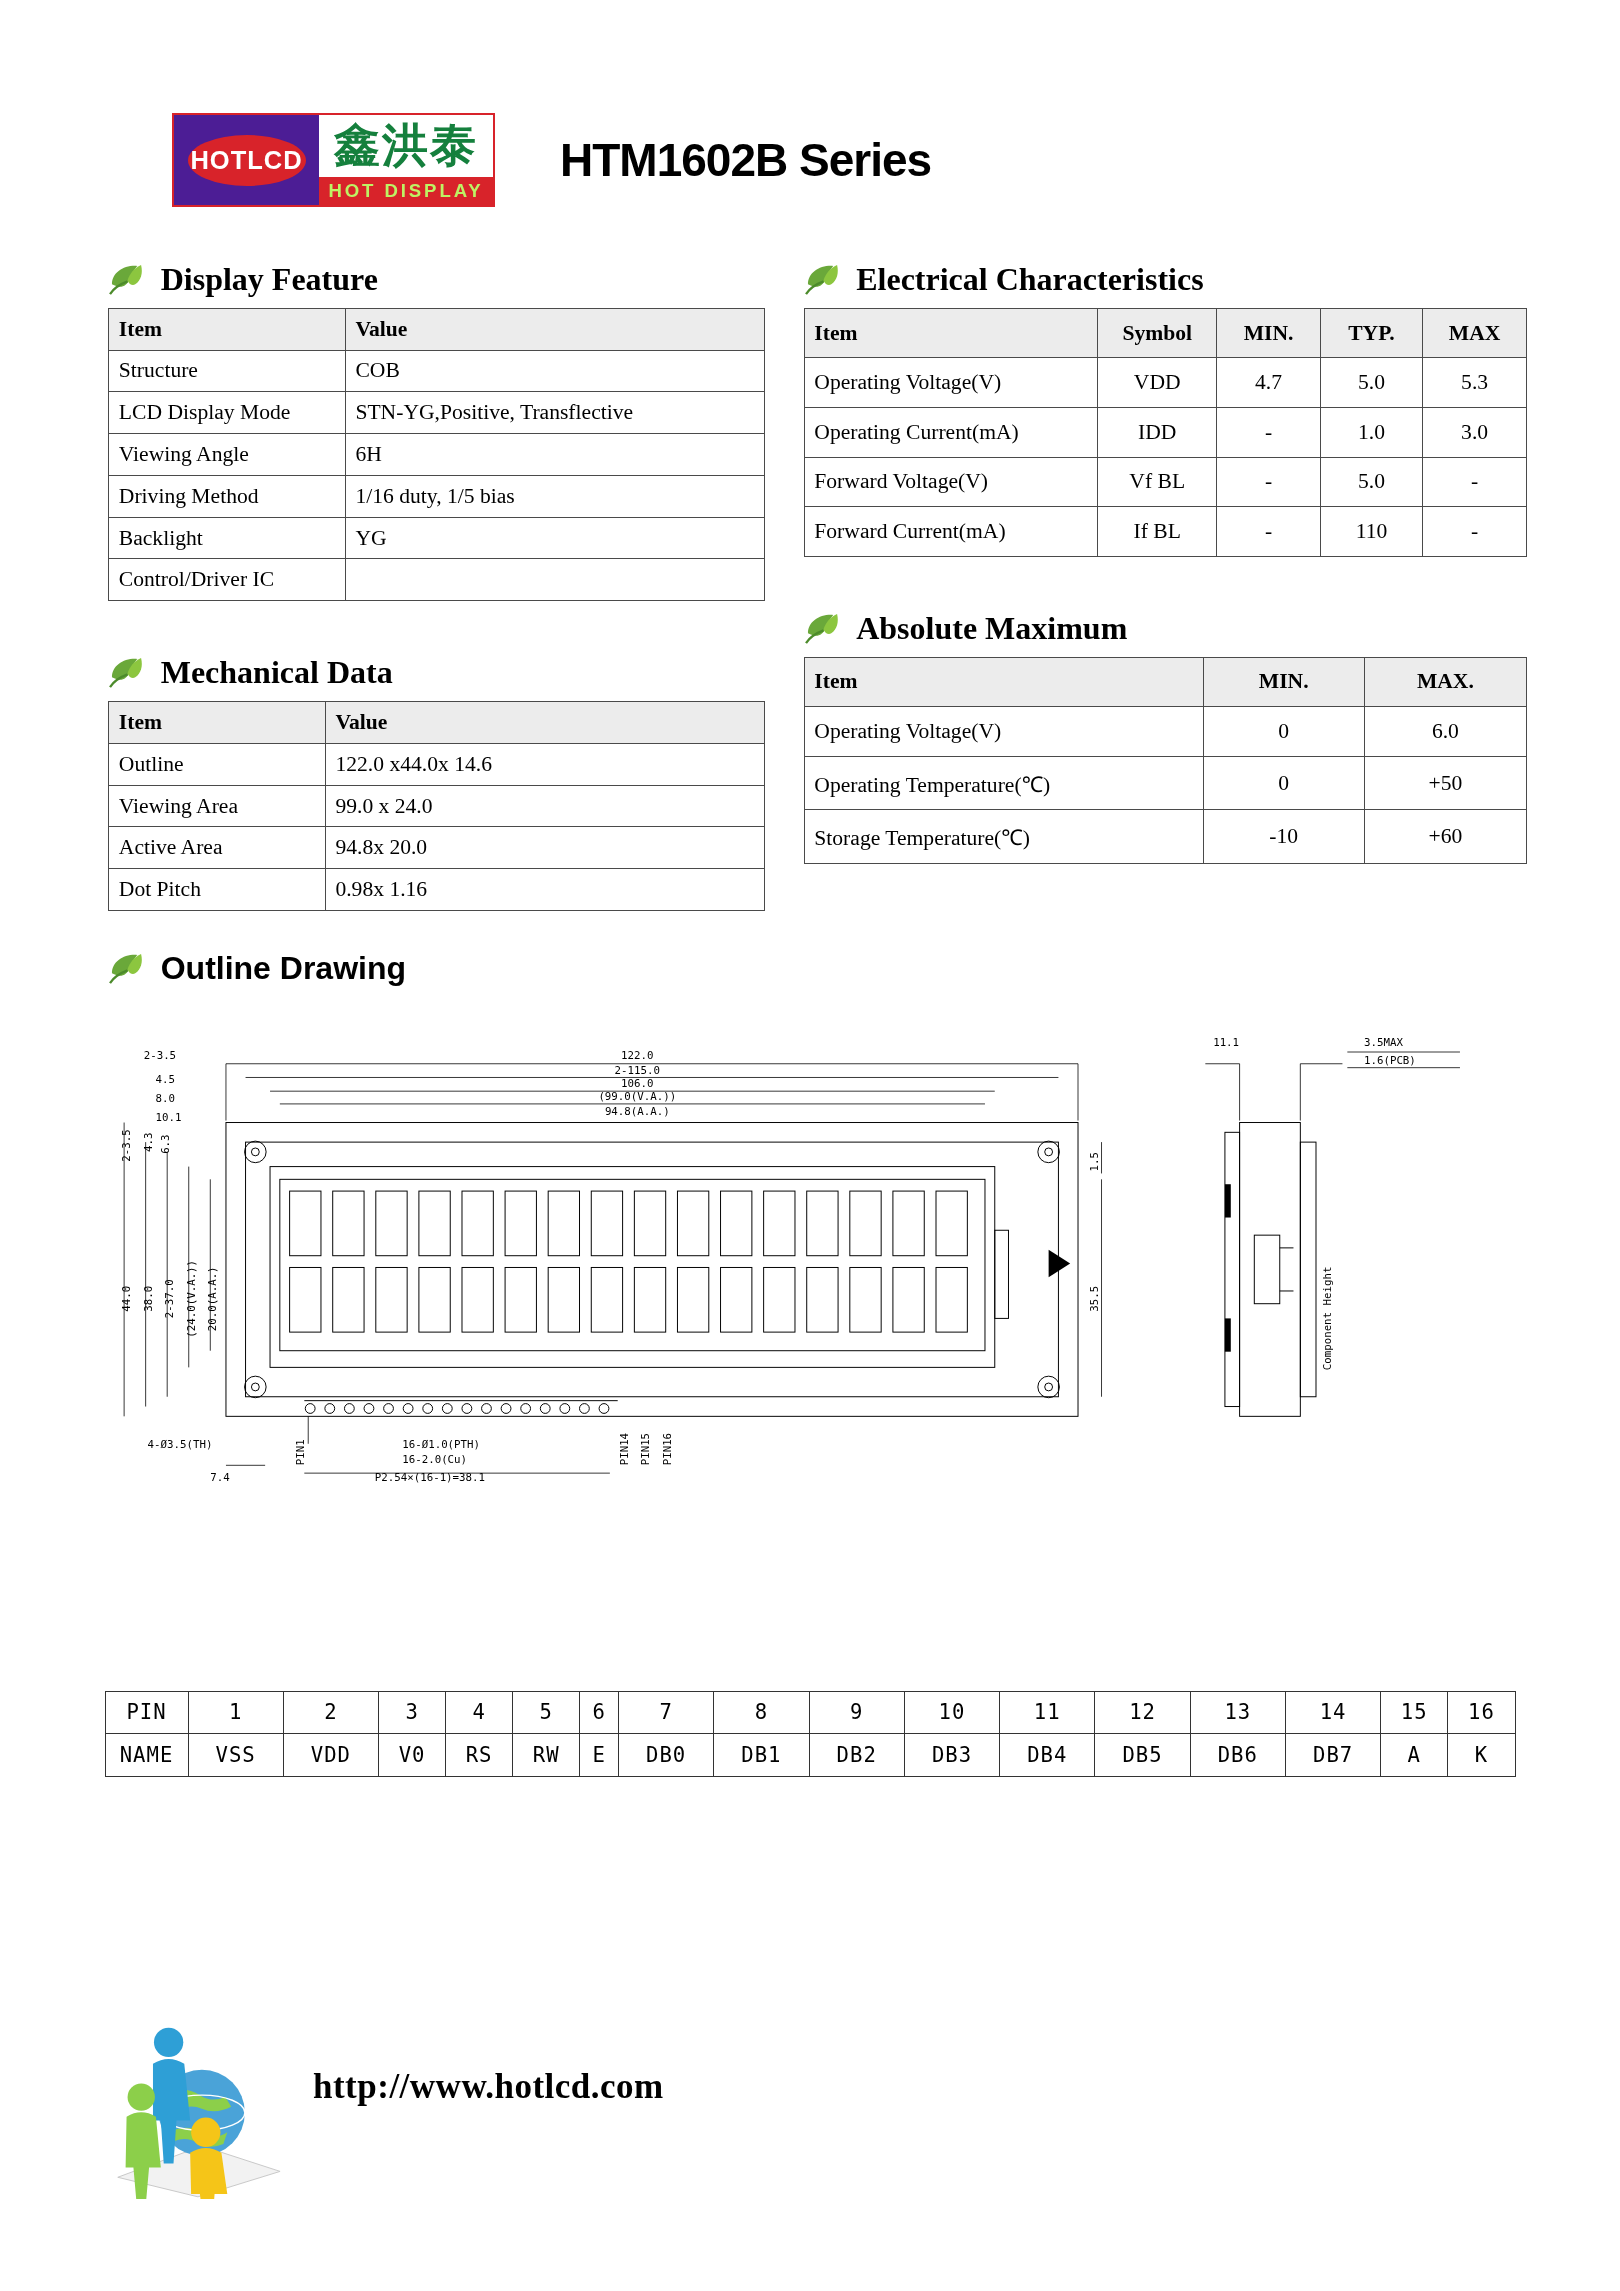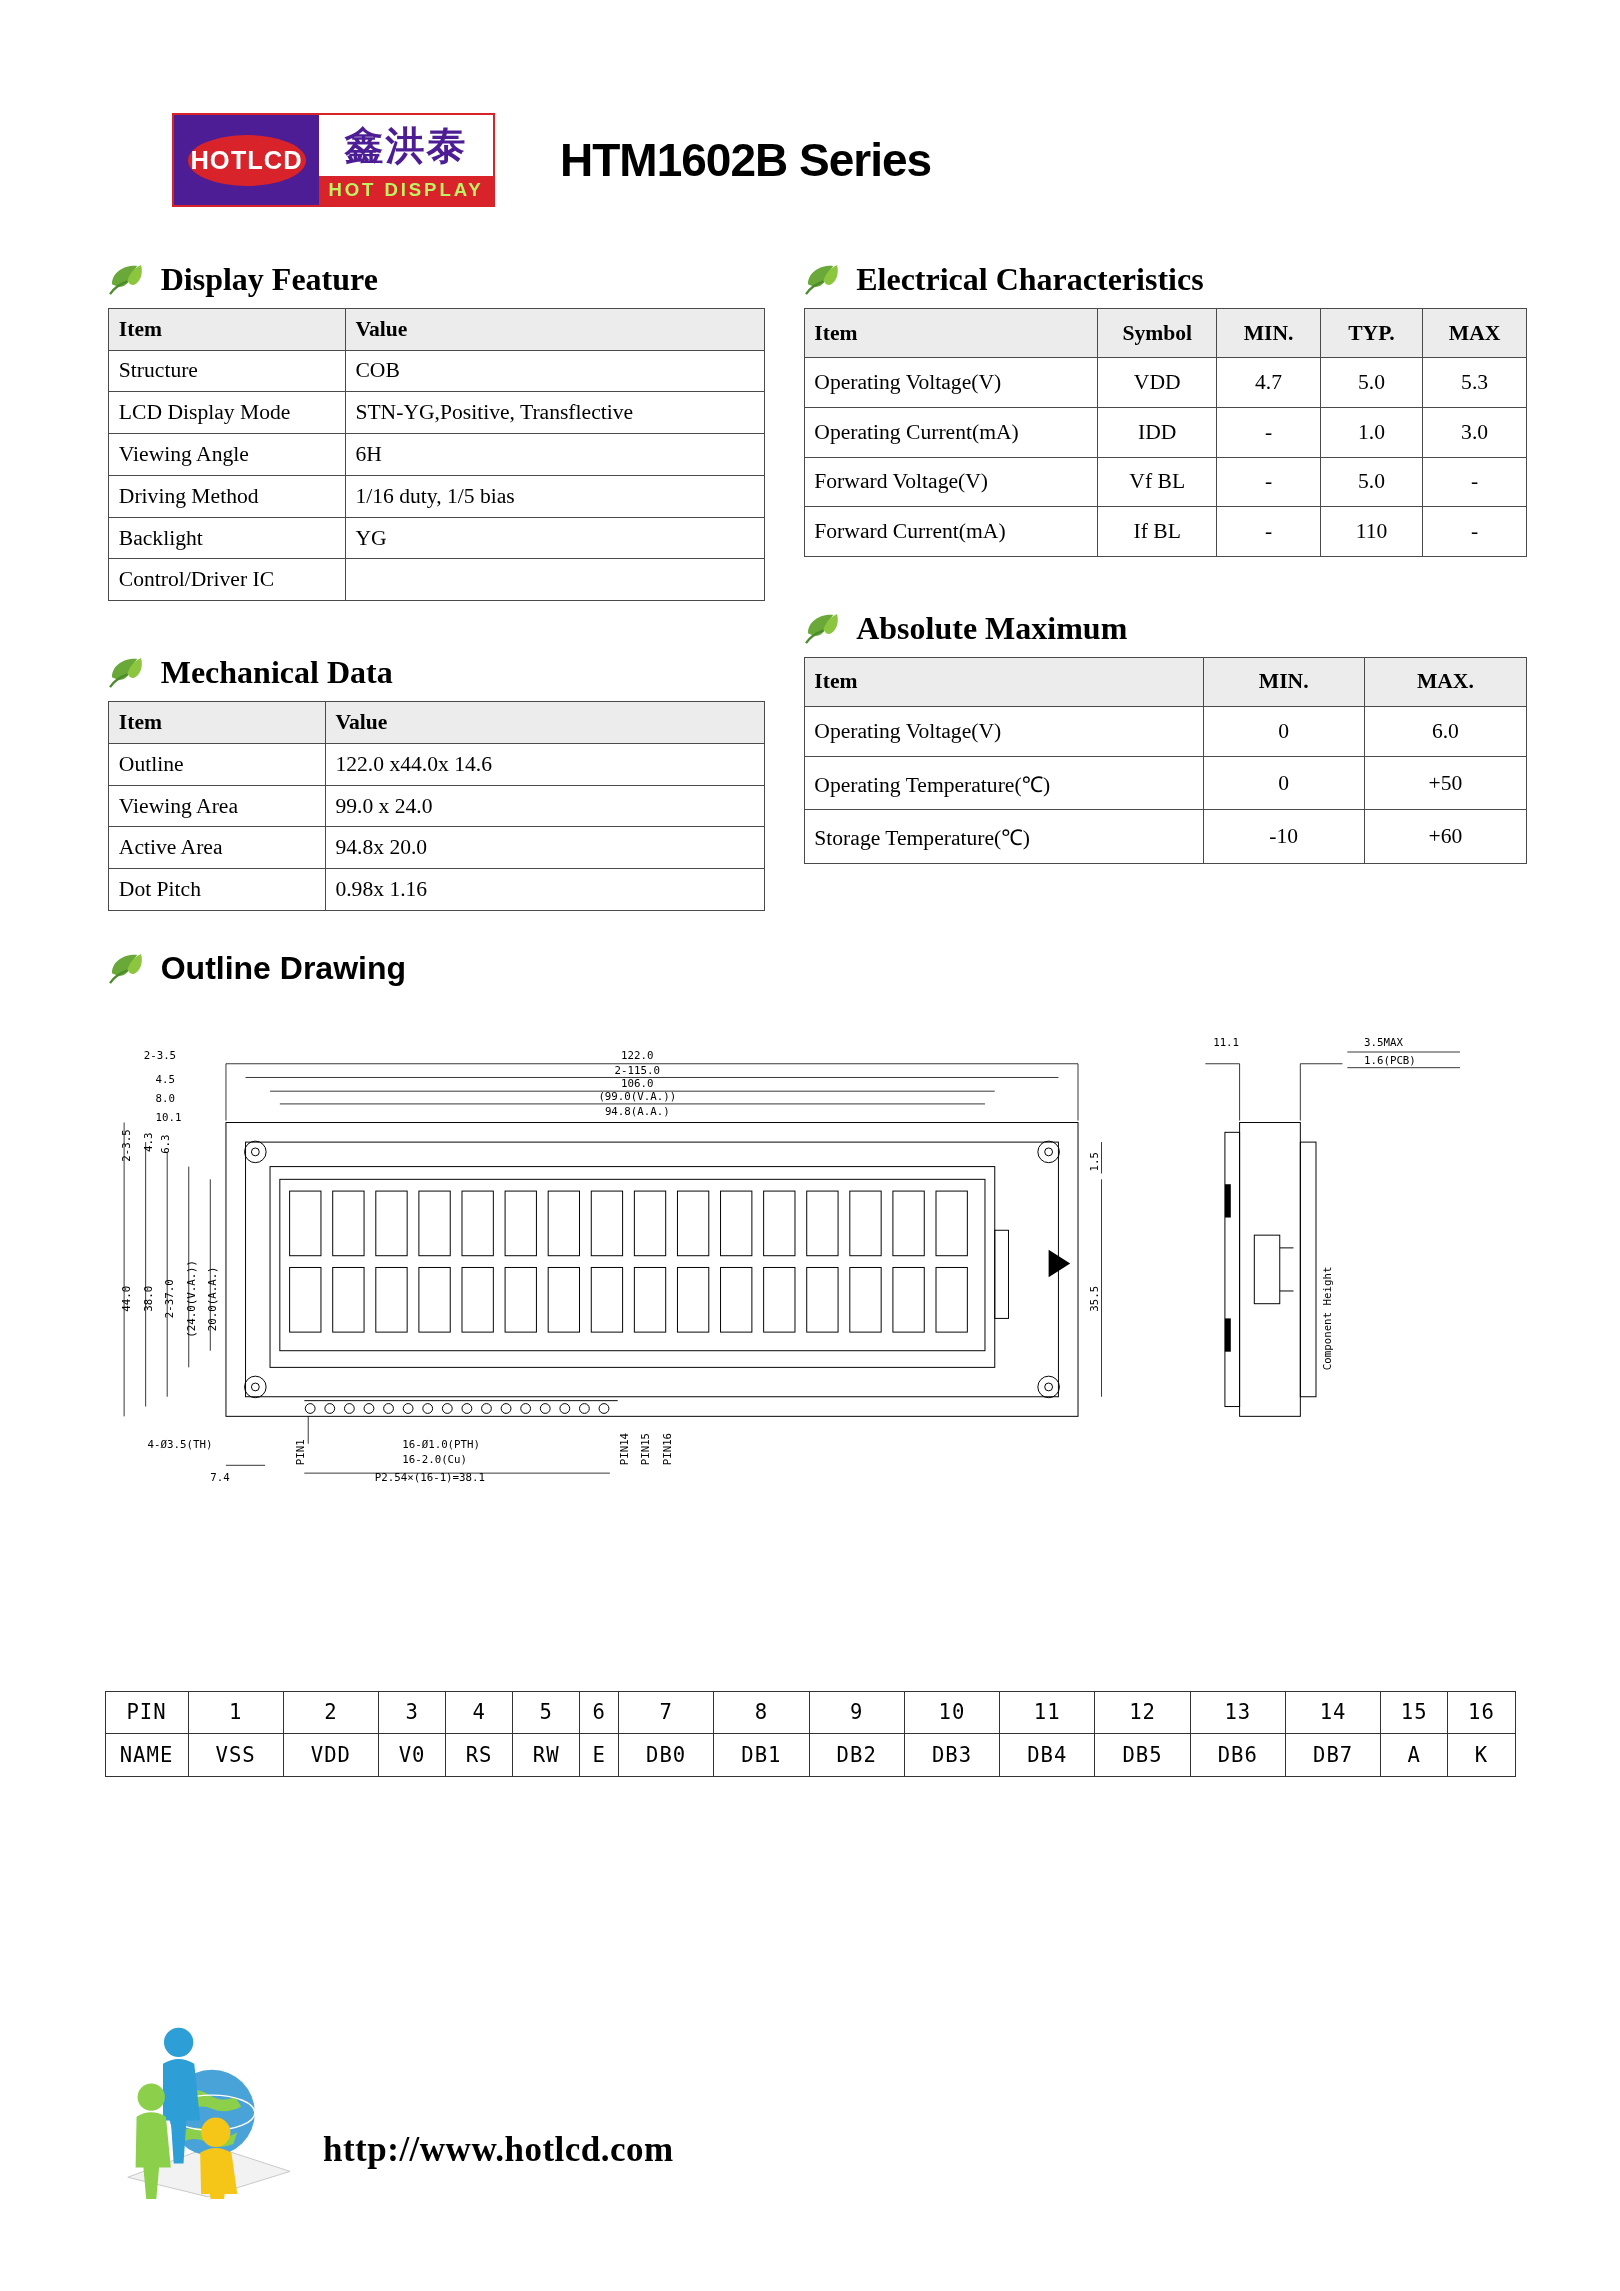--- a/index.html
+++ b/index.html
@@ -64,23 +64,23 @@
   .logo-right {
     flex: 1;
     display: flex;
     flex-direction: column;
   }
   .logo-cn {
     flex: 1;
     display: flex;
     align-items: center;
     justify-content: center;
-    font-size: 39px;
-    font-weight: bold;
-    color: #4c1d95;
+    font-size: 46px;
+    font-weight: bold;
+    color: #15803d;
     letter-spacing: 2px;
     font-family: "DejaVu Sans", sans-serif;
   }
   .logo-en {
     background: #d8232a;
     color: #bef264;
     font-size: 18.6px;
     font-weight: bold;
     text-align: center;
     letter-spacing: 2.9px;
@@ -189,24 +189,24 @@
     border: 1px solid #333;
     text-align: center;
     padding: 8.8px 2px;
     letter-spacing: 1px;
   }
   table.pin td.lab { width: 78px; }
 
   
   .footer {
     position: absolute;
-    left: 118px;
+    left: 108px;
     bottom: 93px;
     display: flex;
-    align-items: flex-end;
+    align-items: center;
   }
   .footer-url {
     font-family: "Liberation Serif", serif;
     font-size: 35px;
     font-weight: bold;
     margin-left: 29px;
     margin-bottom: 29px;
     letter-spacing: 0.5px;
   }
 </style>

